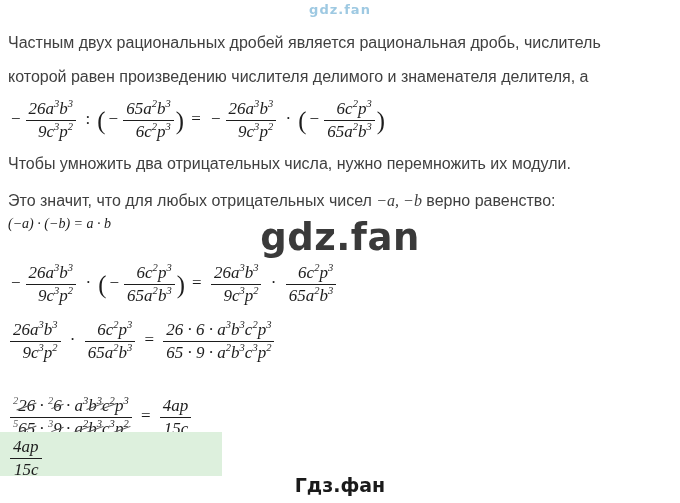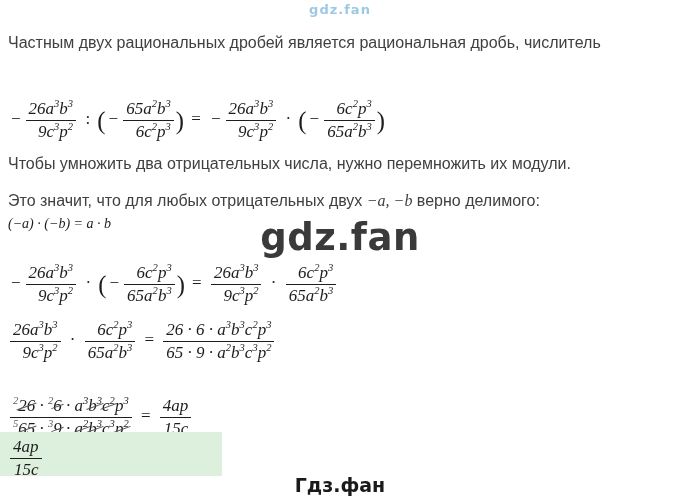--- a/index.html
+++ b/index.html
@@ -125,37 +125,38 @@
   .gray { color: #5c5c5c; }
 </style>
 </head>
 <body>
 
 <div class="page">
 
   <div class="wm-top">gdz.fan</div>
 
   <div class="ptext" style="top:34px;">Частным двух рациональных дробей является рациональная дробь, числитель</div>
+  <div class="ptext" style="top:68px;">которой равен произведению числителя делимого и знаменателя делителя, а</div>
 
   <div class="mathline" style="top:99px; font-size:17px;">
     <span class="op">−</span><span class="frac"><span class="num it">26<i>a</i><sup class="e">3</sup><i>b</i><sup class="e">3</sup></span><span class="den it">9<i>c</i><sup class="e">3</sup><i>p</i><sup class="e">2</sup></span></span>
     <span class="op">:</span>
     <span class="paren">(</span><span class="op">−</span><span class="frac"><span class="num it">65<i>a</i><sup class="e">2</sup><i>b</i><sup class="e">3</sup></span><span class="den it">6<i>c</i><sup class="e">2</sup><i>p</i><sup class="e">3</sup></span></span><span class="paren">)</span>
     <span class="op">=</span>
     <span class="op">−</span><span class="frac"><span class="num it">26<i>a</i><sup class="e">3</sup><i>b</i><sup class="e">3</sup></span><span class="den it">9<i>c</i><sup class="e">3</sup><i>p</i><sup class="e">2</sup></span></span>
     <span class="op">·</span>
     <span class="paren">(</span><span class="op">−</span><span class="frac"><span class="num it">6<i>c</i><sup class="e">2</sup><i>p</i><sup class="e">3</sup></span><span class="den it">65<i>a</i><sup class="e">2</sup><i>b</i><sup class="e">3</sup></span></span><span class="paren">)</span>
   </div>
 
   <div class="ptext" style="top:155px;">Чтобы умножить два отрицательных числа, нужно перемножить их модули.</div>
 
   <div class="ptext" style="top:192px;">
-    <span>Это значит, что для любых отрицательных двух</span>
+    <span>Это значит, что для любых отрицательных чисел</span>
     <span class="it" style="font-family:'Liberation Serif',serif;">−a, −b</span>
-    <span>верно делимого:</span>
+    <span>верно равенство:</span>
   </div>
 
   <div class="mathline" style="top:216px; font-size:14px;">
     <span class="it">(−a) · (−b) = a · b</span>
   </div>
 
   <div class="wm-center">gdz.fan</div>
 
   <div class="mathline" style="top:263px; font-size:17px;">
     <span class="op">−</span><span class="frac"><span class="num it">26<i>a</i><sup class="e">3</sup><i>b</i><sup class="e">3</sup></span><span class="den it">9<i>c</i><sup class="e">3</sup><i>p</i><sup class="e">2</sup></span></span>

